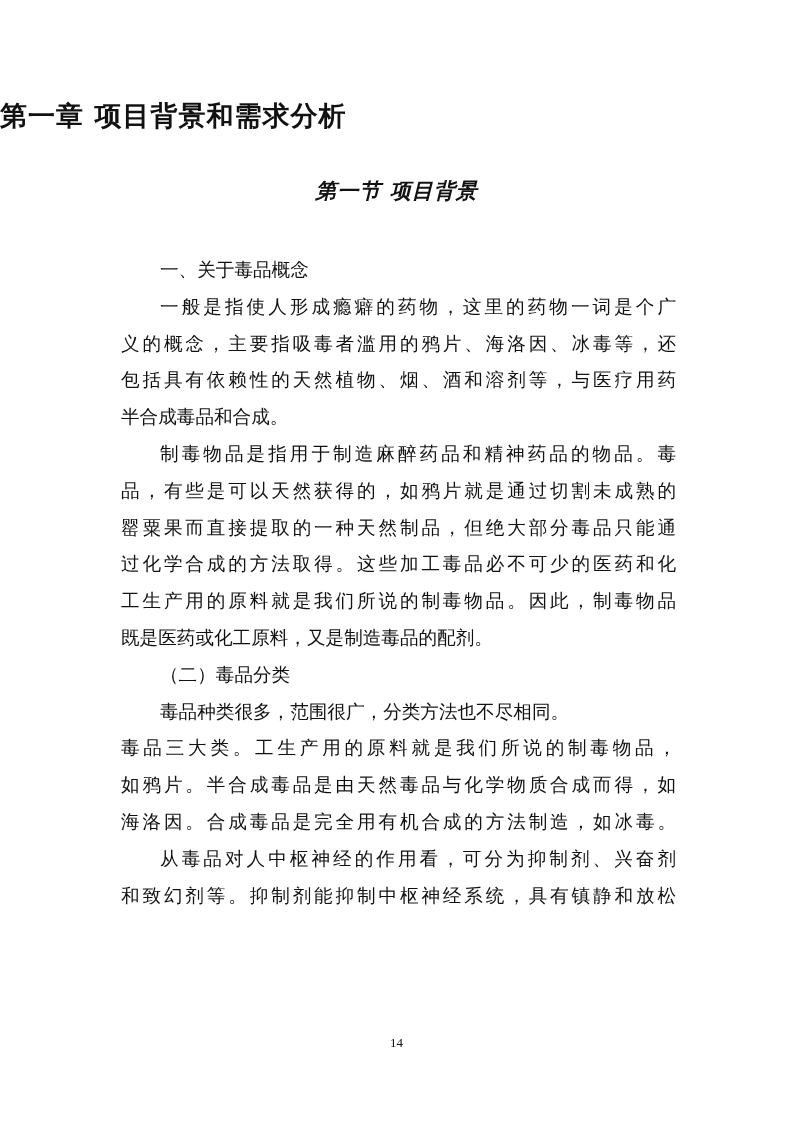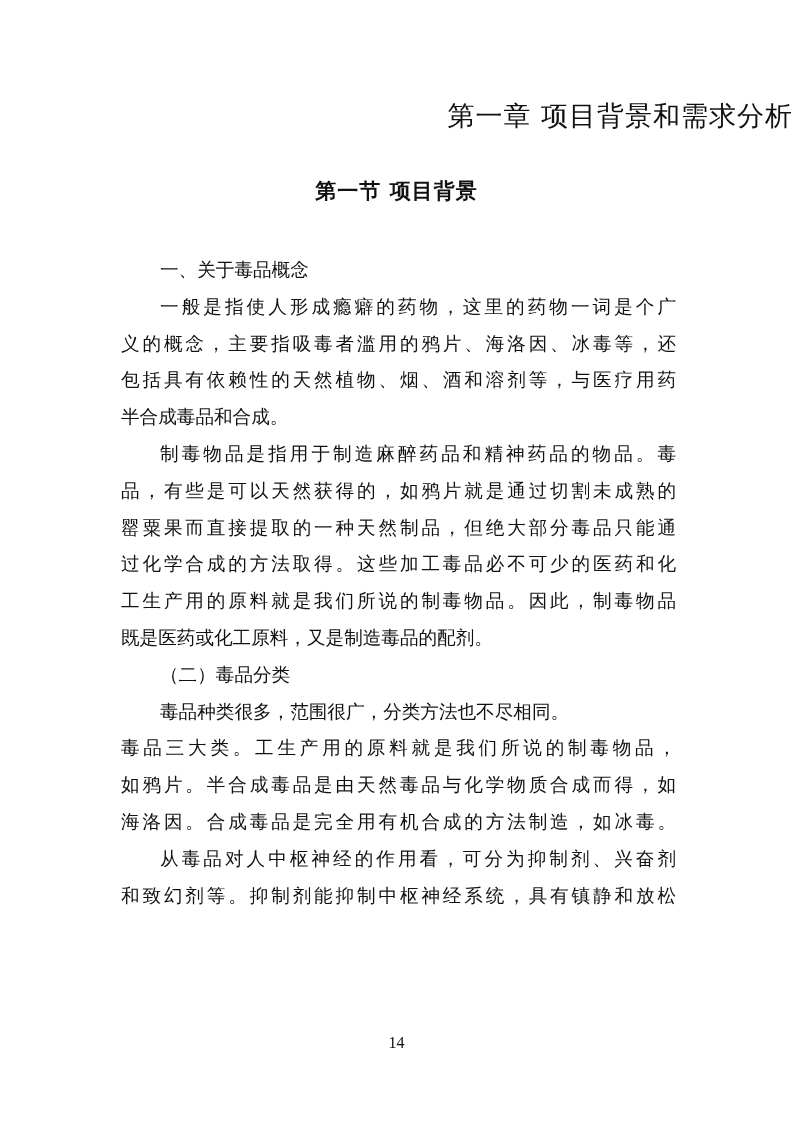--- a/index.html
+++ b/index.html
@@ -1,33 +1,33 @@
 <!DOCTYPE html>
 <html><head>
 <meta charset="utf-8">
 <style>
   html, body { margin: 0; padding: 0; background: #ffffff; }
   body { width: 793px; height: 1122px; position: relative; overflow: hidden;
          font-family: "DejaVu Serif", "Liberation Serif", serif; color: #111; }
   .page { position: absolute; left: 0; top: 0; width: 793px; height: 1122px; }
-  .chapter-title { position: absolute; left: 0; width: 793px; top: 96px; text-align: right;
-         font-family: "DejaVu Sans", "Liberation Sans", sans-serif; font-weight: normal;
+  .chapter-title { position: absolute; left: 0; width: 793px; top: 96px; text-align: left;
+         font-family: "DejaVu Sans", "Liberation Sans", sans-serif; font-weight: bold;
          font-size: 27px; letter-spacing: 1px; line-height: 40px; }
   .section-title { position: absolute; left: 0; width: 793px; top: 174px; text-align: center;
          font-family: "DejaVu Sans", "Liberation Sans", sans-serif; font-weight: bold;
-         font-size: 21px; letter-spacing: 1px; line-height: 34px; }
+         font-size: 21px; letter-spacing: 1px; line-height: 34px; font-style: italic; }
   .body { position: absolute; left: 121px; top: 252px; width: 555px; }
   .line { font-size: 18.6px; line-height: 36.8px; height: 36.8px; white-space: nowrap;
           text-align: justify; text-align-last: justify; letter-spacing: 0px; }
   .line.last { text-align-last: left; }
   .line.indent { padding-left: 39px; }
   .line.head { text-align-last: left; padding-left: 39px; }
   .line.sub { text-align-last: left; padding-left: 39px; }
   .page-number { position: absolute; left: 0; width: 793px; top: 1033px; text-align: center;
-         font-family: "Liberation Serif", "DejaVu Serif", serif; font-size: 16px; line-height: 20px; }
+         font-family: "Liberation Serif", "DejaVu Serif", serif; font-size: 13px; line-height: 20px; }
 </style>
 </head>
 <body>
 
 <div class="page">
   <div class="chapter-title">第一章  项目背景和需求分析</div>
   <div class="section-title">第一节  项目背景</div>
 
   <div class="body">
     <div class="line head">一、关于毒品概念</div>

